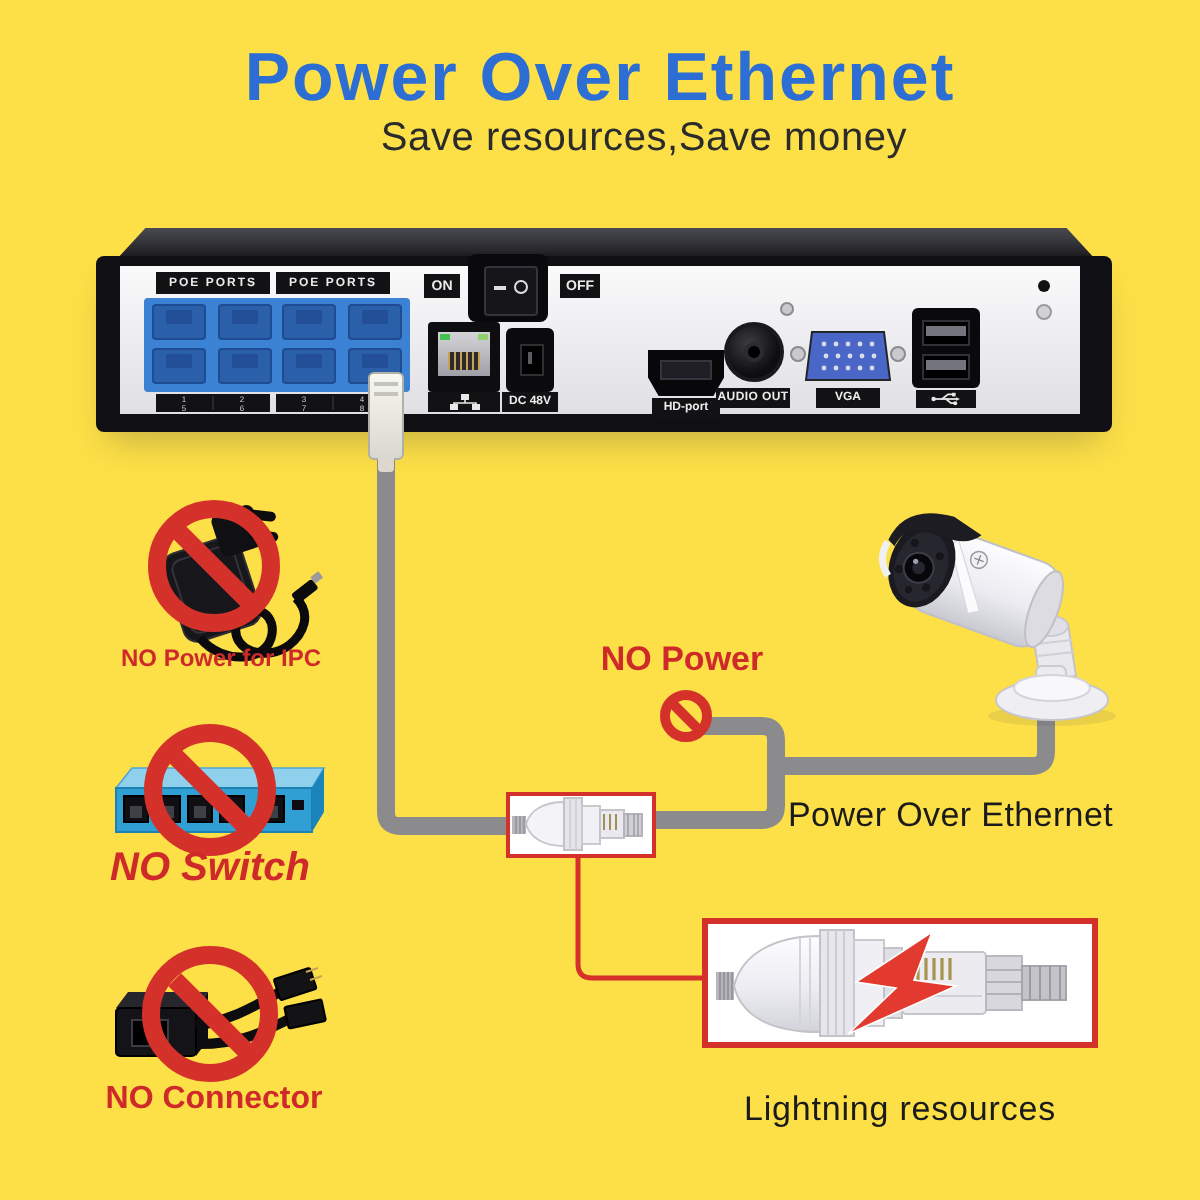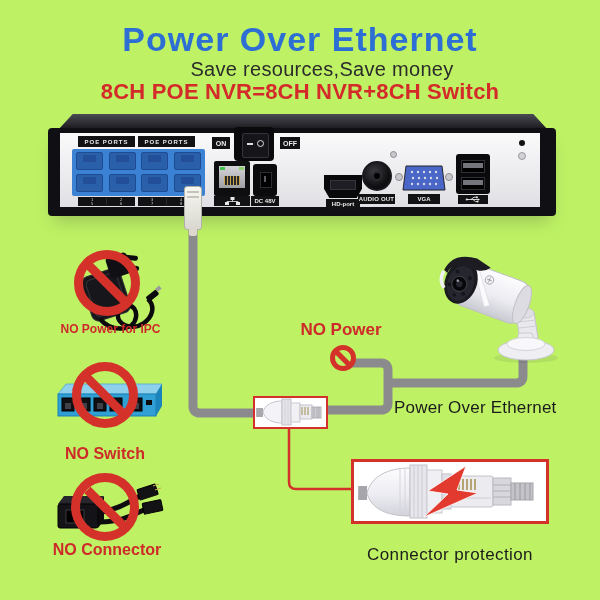--- a/index.html
+++ b/index.html
@@ -1,16 +1,16 @@
 <!DOCTYPE html>
 <html><head>
 <meta charset="utf-8">
 <style>
   html,body{margin:0;padding:0;background:#ffffff;}
-  #app{position:relative;width:600px;height:600px;background:#bef264;overflow:hidden;
+  #app{position:relative;width:600px;height:600px;background:#fde047;overflow:hidden;
        font-family:"Liberation Sans",sans-serif;}
   .abs{position:absolute;}
   .hdr{left:0;right:0;text-align:center;}
   .title{font-size:34px;font-weight:700;color:#2c6ed4;letter-spacing:1px;}
   .subtitle{font-size:20px;color:#2b2b2b;letter-spacing:.3px;}
   .tagline{font-size:22px;font-weight:700;color:#d42a2a;letter-spacing:.2px;}
   .strip{background:#121214;color:#ececec;display:flex;align-items:center;justify-content:center;
          font-size:6px;line-height:1;box-sizing:border-box;}
   .port{width:27px;height:18px;background:#2a5fa9;border:1px solid #1e4c92;border-radius:2px;box-sizing:border-box;}
   .port i{display:block;width:13px;height:7px;margin:2px auto 0;background:#224f97;border-radius:1px;}
@@ -21,21 +21,20 @@
   .redbox{border:3px solid #d5312b;box-sizing:border-box;}
   svg{display:block;}
 </style>
 </head>
 <body>
 
 <div id="app">
 
   <div class="abs hdr title" style="top:20px;">Power Over Ethernet</div>
   <div class="abs hdr subtitle" style="top:58px;padding-left:44px;">Save resources,Save money</div>
-  <div class="abs hdr tagline" style="top:79px;">8CH POE NVR=8CH NVR+8CH Switch</div>
 
   <svg class="abs" style="left:0;top:0;" width="600" height="600" viewBox="0 0 600 600">
     <path d="M193 230 L193 406 Q193 413 200 413 L256 413" fill="none" stroke="#8b8b8d" stroke-width="9"></path>
     <path d="M326 410 H381 Q388 410 388 403 V370 Q388 363 381 363 H351" fill="none" stroke="#8b8b8d" stroke-width="9"></path>
     <path d="M384 383 H516 Q523 383 523 376 V350" fill="none" stroke="#8b8b8d" stroke-width="9"></path>
     <path d="M289 429 V482 Q289 489 296 489 H351" fill="none" stroke="#d5312b" stroke-width="2.5"></path>
   </svg>
 
   <div class="abs redbox" style="left:253px;top:396px;width:75px;height:33px;border-width:2.5px;background:#fff;">
     <svg width="70" height="28" viewBox="0 0 70 28">
@@ -259,21 +258,21 @@
         <rect x="29" y="23" width="6" height="6"></rect>
       <rect x="45" y="23" width="6" height="6"></rect>
         <rect x="61" y="23" width="6" height="6"></rect>
       <rect x="81" y="23" width="6" height="6"></rect>
     </g>
     <rect x="94" y="20" width="6" height="5" fill="#0c0c10"></rect>
   </svg>
   <div class="abs no-ring" style="left:72px;top:362px;width:66px;height:66px;">
     <div class="abs no-bar" style="left:-1px;top:19.5px;width:50px;height:9px;"></div>
   </div>
-  <div class="abs red-callout" style="left:55px;top:445px;width:100px;font-size:16px;">NO Switch</div>
+  <div class="abs red-callout" style="left:55px;top:423px;width:100px;font-size:20px;font-style:italic;">NO Switch</div>
 
   <svg class="abs" style="left:50px;top:480px;" width="120" height="55" viewBox="0 0 120 55">
     <polygon points="8,24 48,24 54,16 14,16" fill="#26262c"></polygon>
     <polygon points="48,24 54,16 54,40 48,48" fill="#0e0e12"></polygon>
     <rect x="8" y="24" width="40" height="24" rx="2" fill="#141418" stroke="#000"></rect>
     <rect x="16" y="30" width="18" height="13" fill="#000" stroke="#3a3a40"></rect>
     <path d="M48 33 C70 29 80 21 92 15" fill="none" stroke="#0d0d0f" stroke-width="5"></path>
     <path d="M50 42 C74 42 86 33 96 29" fill="none" stroke="#0d0d0f" stroke-width="5"></path>
     <rect x="88" y="7" width="19" height="11" rx="1" fill="#131316" stroke="#000" transform="rotate(-18 96 12)"></rect>
     <rect x="93" y="22" width="19" height="11" rx="1" fill="#131316" stroke="#000" transform="rotate(-12 100 27)"></rect>
@@ -286,21 +285,21 @@
 
   <div class="abs red-callout" style="left:291px;top:320px;width:100px;font-size:17px;">NO Power</div>
   <div class="abs" style="left:330px;top:345px;width:26px;height:26px;">
     <div class="abs" style="left:5px;top:12px;width:16px;height:4px;background:#8f8f95;transform:rotate(45deg);"></div>
     <div class="abs" style="left:0;top:0;width:26px;height:26px;border:5px solid #d5312b;border-radius:50%;box-sizing:border-box;"></div>
     <div class="abs no-bar" style="left:4px;top:10.5px;width:18px;height:5px;"></div>
   </div>
 
   <div class="abs blk-callout" style="left:394px;top:398px;width:180px;font-size:17px;letter-spacing:.2px;">Power Over Ethernet</div>
 
-  <div class="abs blk-callout" style="left:340px;top:545px;width:220px;font-size:17px;text-align:center;letter-spacing:.4px;">Connector protection</div>
+  <div class="abs blk-callout" style="left:340px;top:545px;width:220px;font-size:17px;text-align:center;letter-spacing:.4px;">Lightning resources</div>
 
   <svg class="abs" style="left:420px;top:238px;" width="170" height="130" viewBox="0 0 170 130">
     <defs>
       <linearGradient id="camg" x1="0" y1="0" x2="0" y2="1">
         <stop offset="0" stop-color="#fdfdff"></stop>
           <stop offset=".55" stop-color="#ebebf1"></stop>
           <stop offset="1" stop-color="#c9c9d1"></stop>
       </linearGradient>
     </defs>
     <ellipse cx="106" cy="120" rx="32" ry="5" fill="rgba(60,60,80,.10)"></ellipse>

